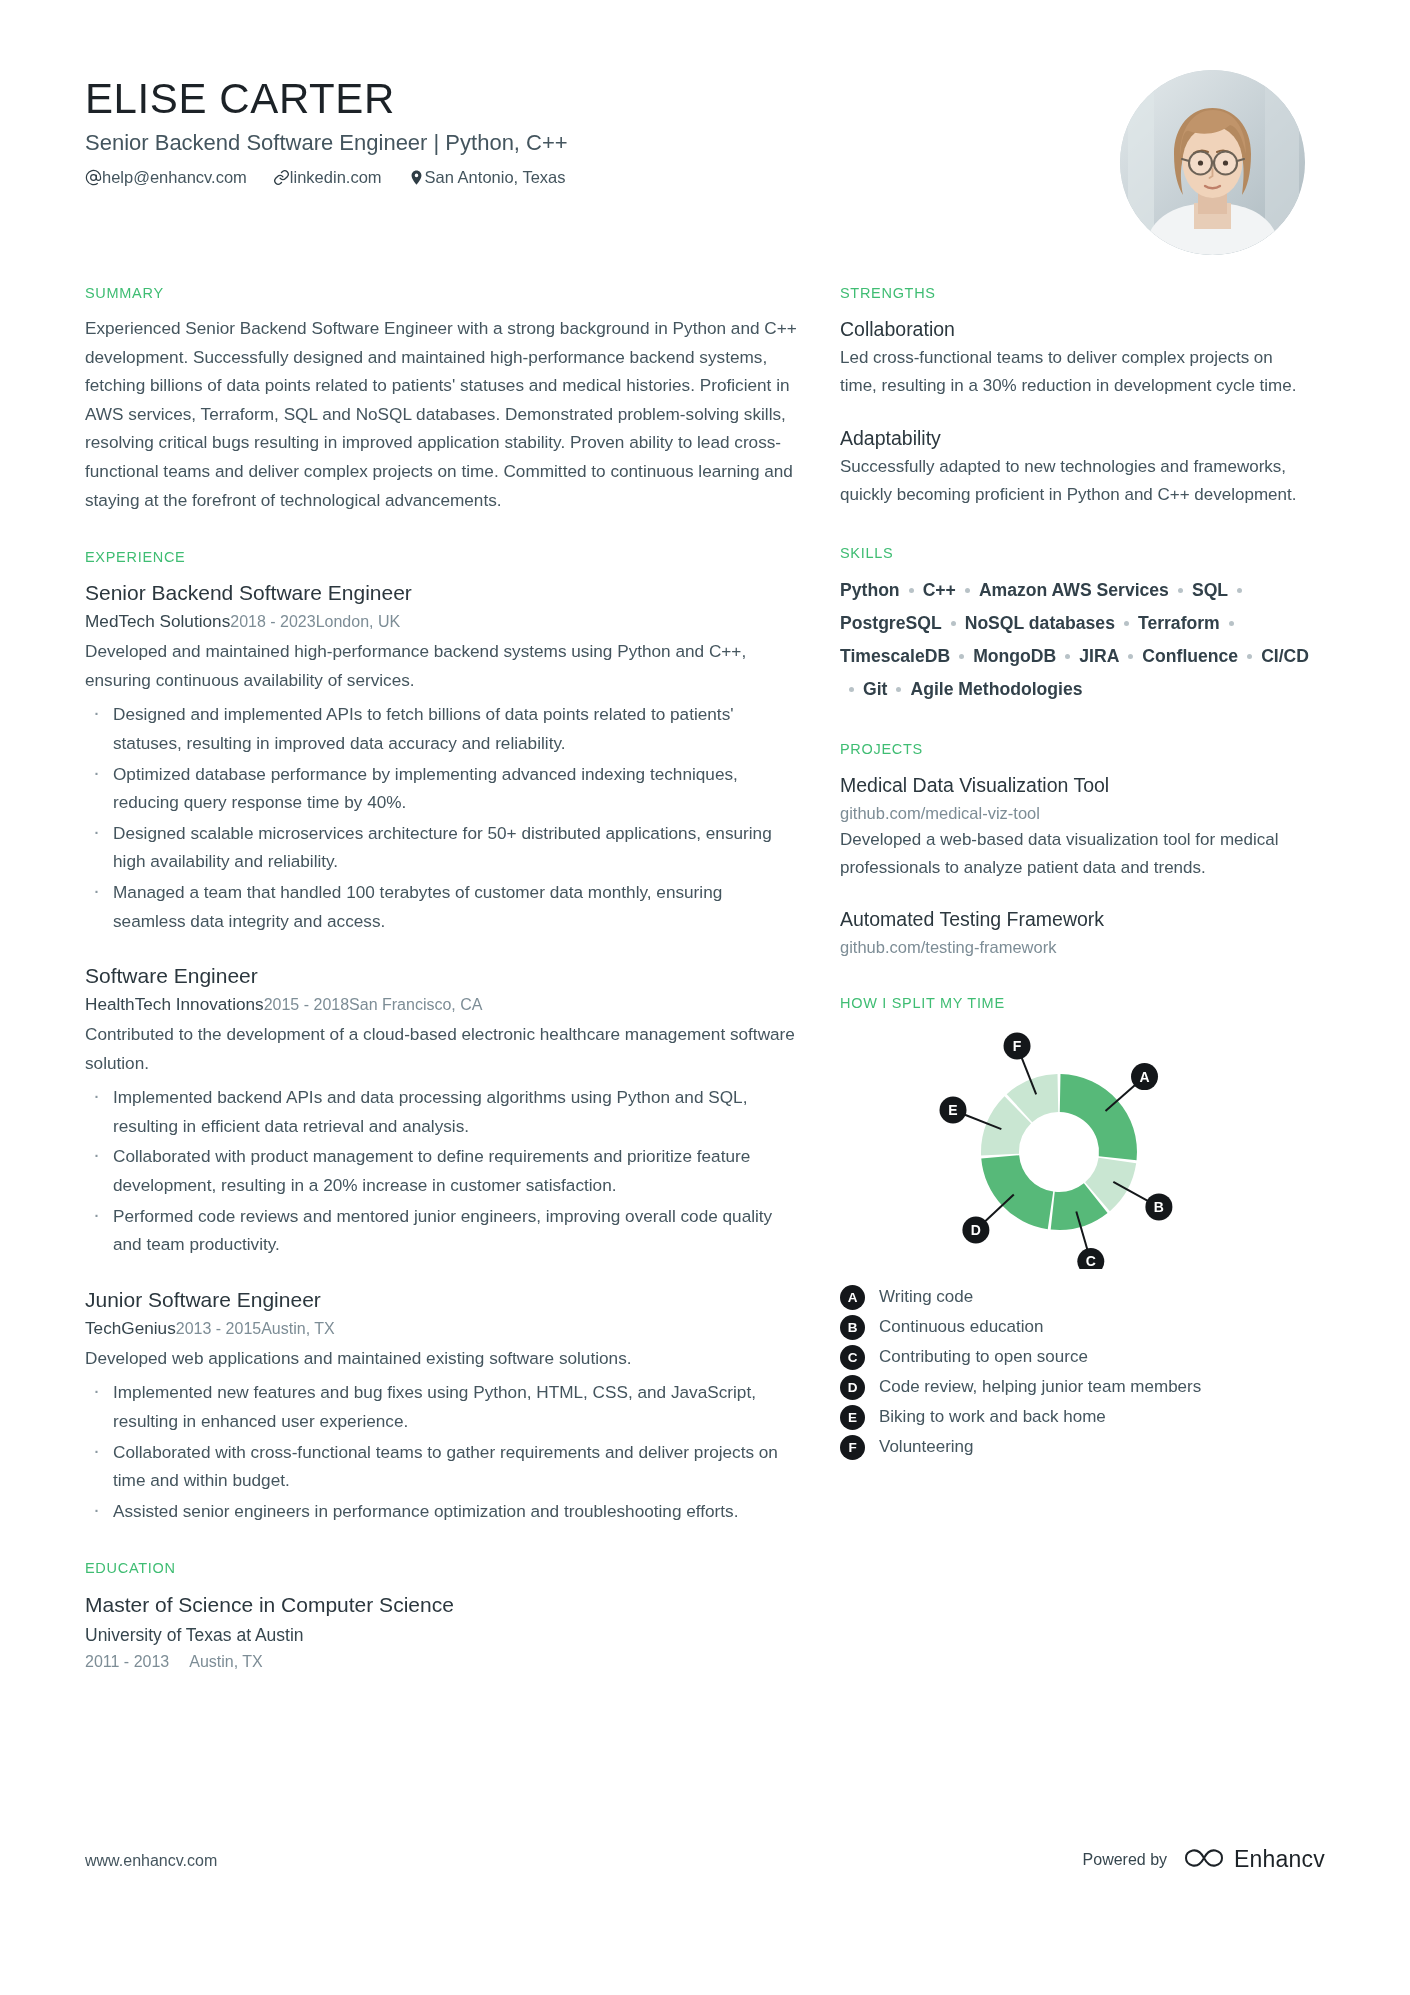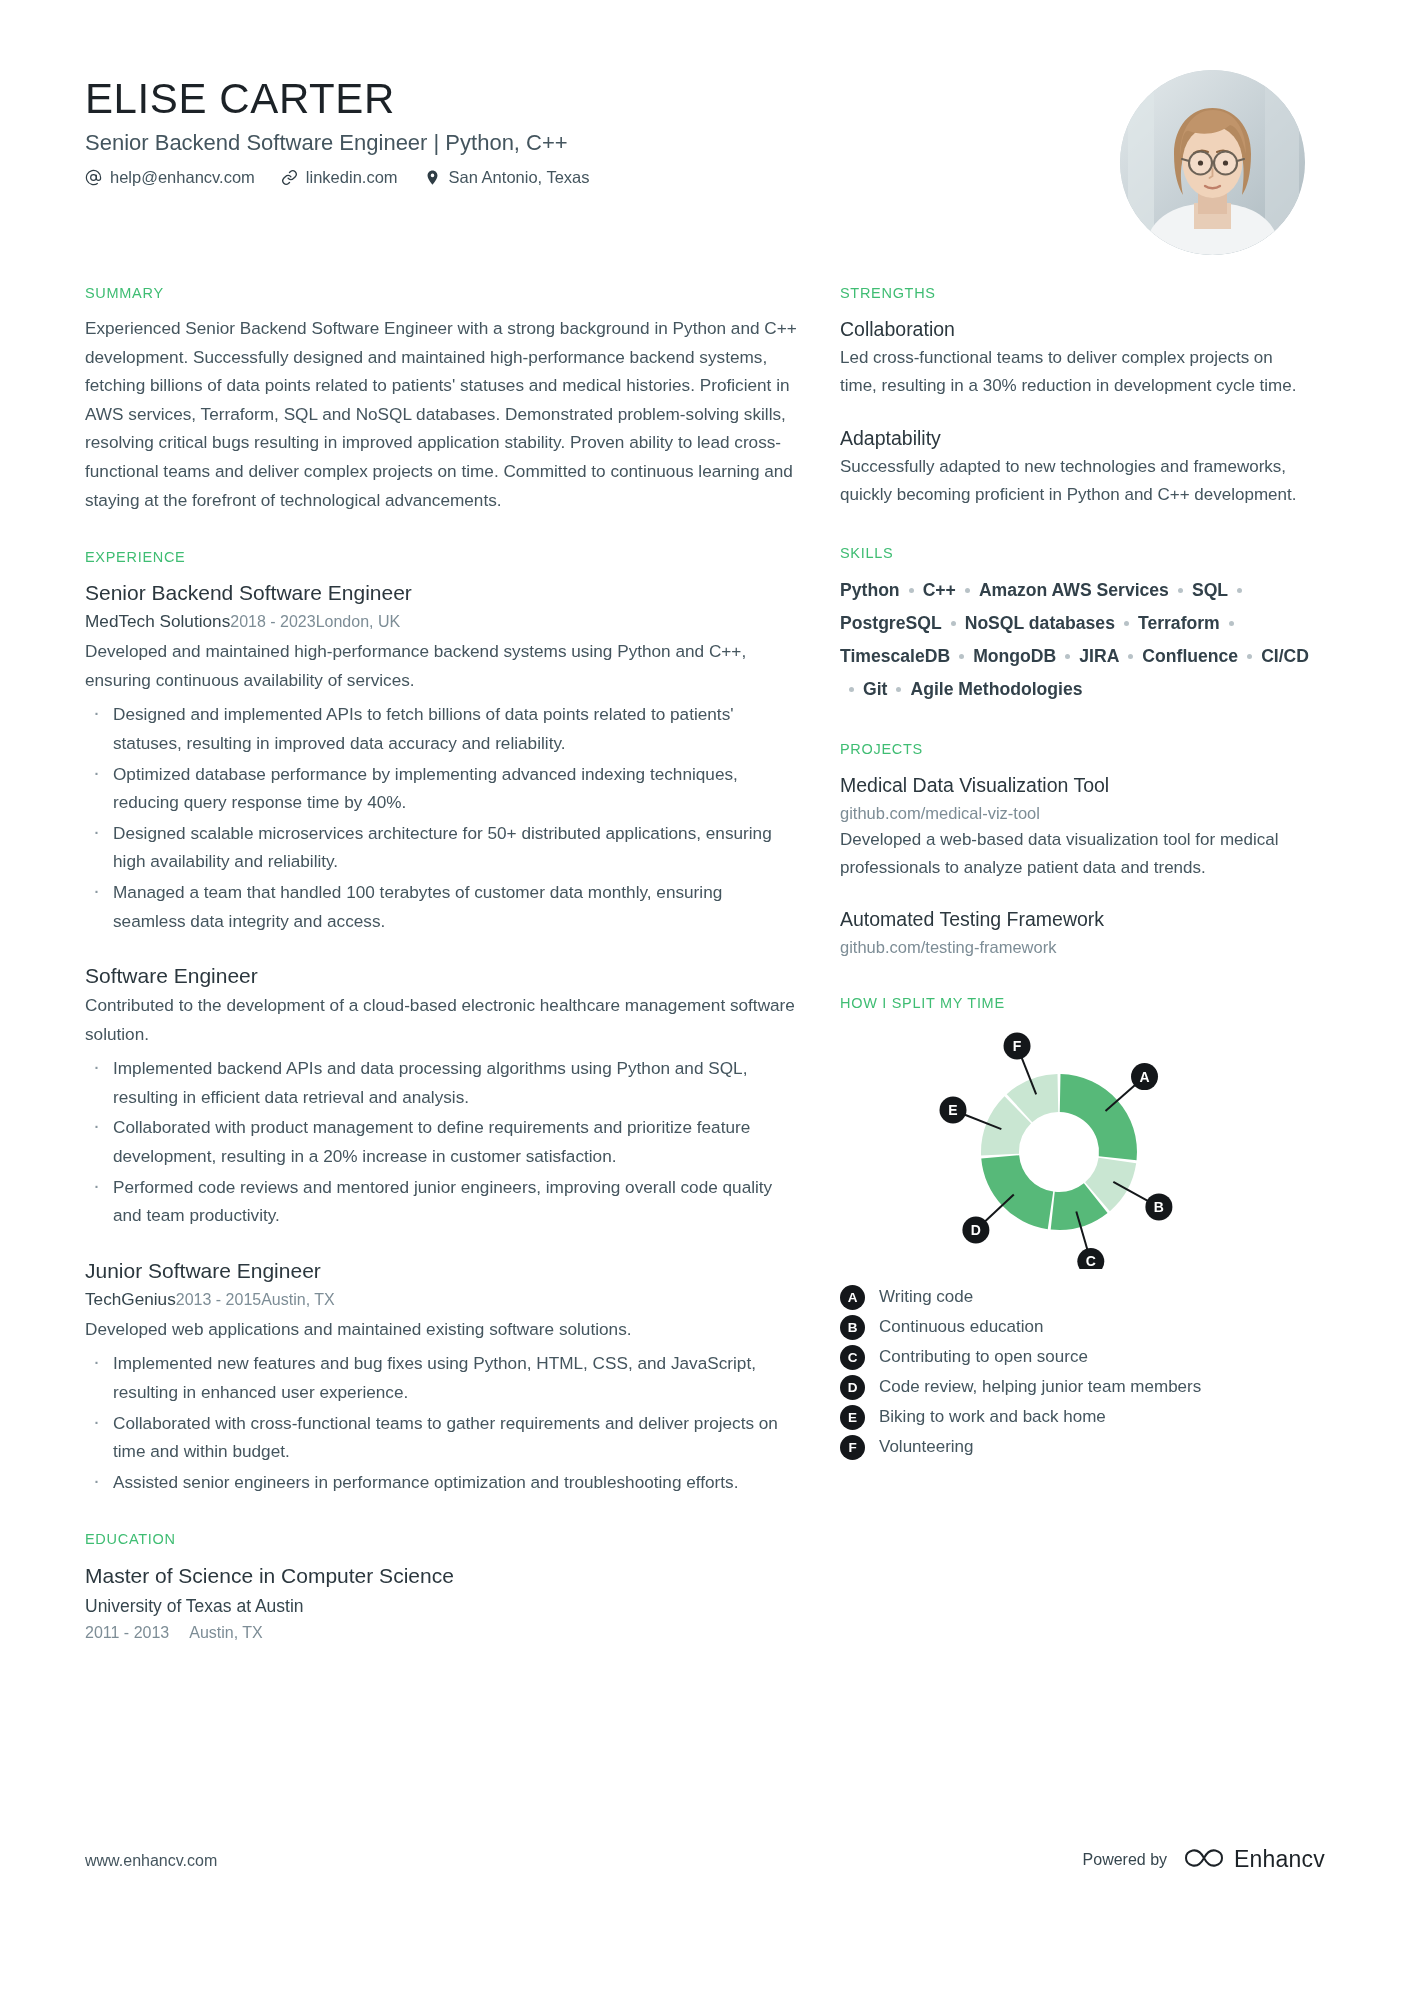--- a/index.html
+++ b/index.html
@@ -46,21 +46,20 @@
     left: 85px; top: 168px;
     display: flex;
     align-items: center;
     gap: 26px;
     font-size: 16.5px;
     color: #44555e;
   }
   .contact {
     display: flex;
     align-items: center;
-    gap: 8px;
     white-space: nowrap;
   }
   .contact .ic {
     display: inline-flex;
     align-items: center;
     justify-content: center;
     width: 17px; height: 17px;
     color: #2f3d45;
     flex: 0 0 auto;
   }
@@ -395,20 +394,25 @@
         <ul class="bullets">
           <li>Designed and implemented APIs to fetch billions of data points related to patients' statuses, resulting in improved data accuracy and reliability.</li>
           <li>Optimized database performance by implementing advanced indexing techniques, reducing query response time by 40%.</li>
           <li>Designed scalable microservices architecture for 50+ distributed applications, ensuring high availability and reliability.</li>
           <li>Managed a team that handled 100 terabytes of customer data monthly, ensuring seamless data integrity and access.</li>
         </ul>
       </div>
 
       <div class="entry">
         <div class="entry-title">Software Engineer</div>
+        <div class="entry-meta">
+          <span class="entry-company">HealthTech Innovations</span>
+          <span class="entry-date">2015 - 2018</span>
+          <span class="entry-loc">San Francisco, CA</span>
+        </div>
         <div class="entry-desc">Contributed to the development of a cloud-based electronic healthcare management software solution.</div>
         <ul class="bullets">
           <li>Implemented backend APIs and data processing algorithms using Python and SQL, resulting in efficient data retrieval and analysis.</li>
           <li>Collaborated with product management to define requirements and prioritize feature development, resulting in a 20% increase in customer satisfaction.</li>
           <li>Performed code reviews and mentored junior engineers, improving overall code quality and team productivity.</li>
         </ul>
       </div>
 
       <div class="entry">
         <div class="entry-title">Junior Software Engineer</div>

